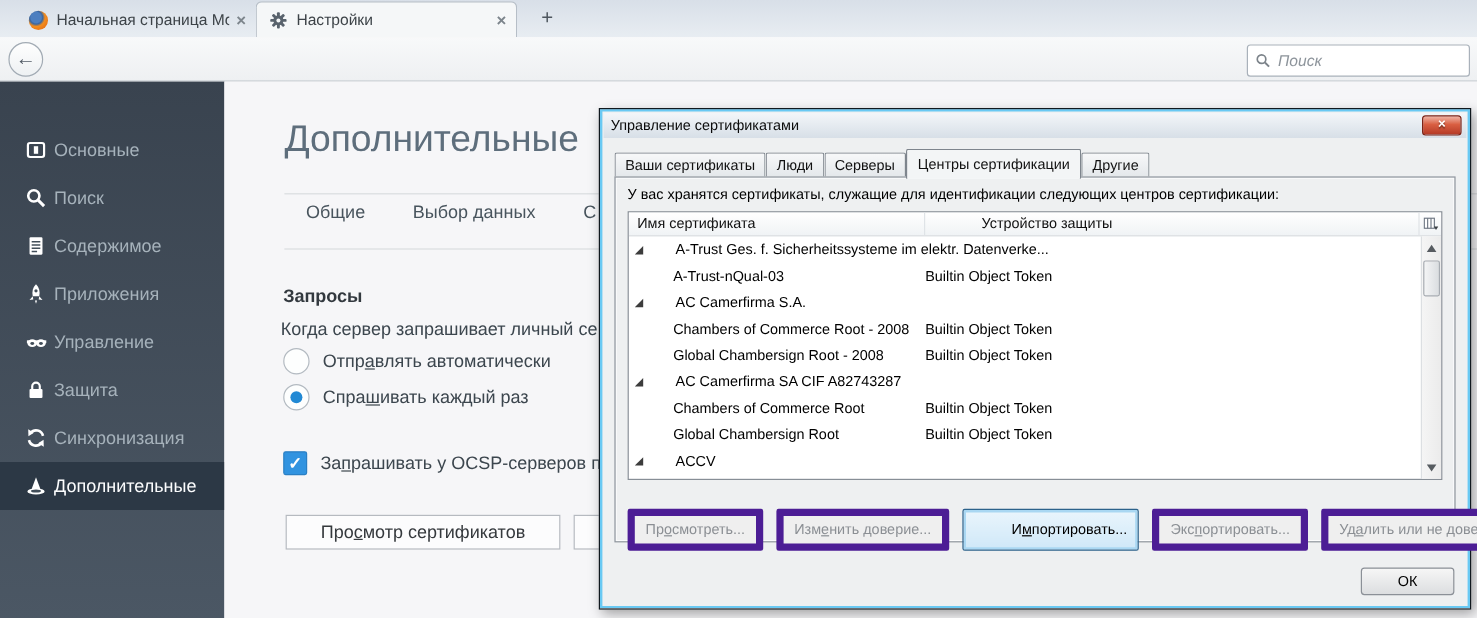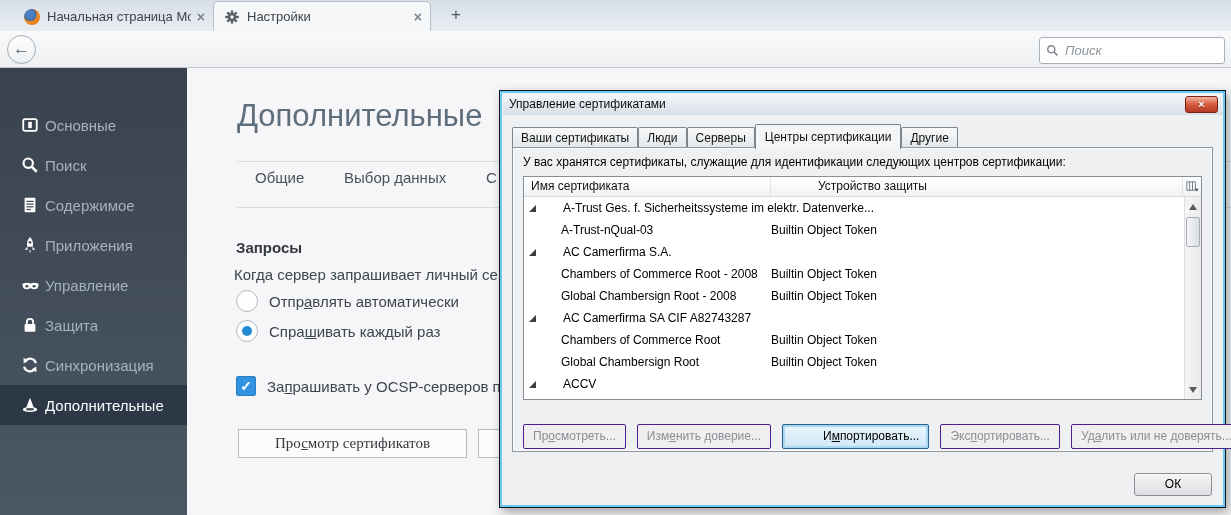--- a/index.html
+++ b/index.html
@@ -64,21 +64,21 @@
   .radio.sel::after { content:""; position:absolute; left:5px; top:5px; width:10px; height:10px;
     border-radius:50%; background:#2289d4; }
   .check-row { position:absolute; left:49px; top:308px; display:flex; align-items:center;
     font-size:15px; color:#3c464e; }
   .checkbox { width:20px; height:20px; border-radius:2px; margin-right:11px; flex:none;
     background:#3193e0; border:1px solid #2a7fc4; color:#fff; font-size:14px; font-weight:bold;
     text-align:center; line-height:18px; }
   .pg-btn { position:absolute; top:361px; height:29px; background:#fcfcfd; border:1px solid #b6bac0;
     font-size:15px; color:#35393d; text-align:center; line-height:27px;
     font-family:"Liberation Sans",sans-serif; }
-  .pg-btn.main { left:51px; width:229px;font-family:Liberation Serif, serif; }
+  .pg-btn.main { left:51px; width:229px; }
   .pg-btn.partial { left:291px; width:48px; }
 
   
   .dialog { position:absolute; left:499px; top:90px; width:727px; height:418px; background:#eef0f1;
     border:1px solid #10181e; box-shadow: inset 0 0 0 2px #69c9f3, 3px 4px 10px rgba(0,0,0,.35); z-index:10; }
   .dlg-titlebar { position:absolute; left:3px; top:3px; right:3px; height:21px;
     background:linear-gradient(#f3f6f9,#d7dfe7); font-size:12px; color:#0b0b0b;
     line-height:21px; padding-left:6px; }
   .dlg-close { position:absolute; right:7px; top:5px; width:33px; height:17px;
     background:linear-gradient(#f0b5a6,#d95f42 45%,#b53a26); border:1px solid #7c2316;
@@ -109,21 +109,21 @@
     margin-right:1px; flex:none; }
   .vscroll { position:absolute; right:0; top:0; bottom:0; width:17px;
     background:linear-gradient(90deg,#f5f5f5,#ebebeb); border-left:1px solid #dcdfe2; }
   .arr-up { position:absolute; left:4px; top:7px; width:0; height:0;
     border-left:4px solid transparent; border-right:4px solid transparent; border-bottom:6px solid #565b60; }
   .arr-dn { position:absolute; left:4px; bottom:7px; width:0; height:0;
     border-left:4px solid transparent; border-right:4px solid transparent; border-top:6px solid #565b60; }
   .thumb { position:absolute; left:1px; top:20px; width:14px; height:30px;
     background:linear-gradient(90deg,#f4f5f6,#dadde0); border:1px solid #a7acb2; border-radius:2px; }
   .dlg-btnrow { position:absolute; left:10px; right:10px; top:276px; display:flex; gap:11px; }
-  .dlg-btn { font-size:12px; padding:4px 9px 5px; background:#efefef; border:1px solid #4c1d95;
+  .dlg-btn { font-size:12px; padding:4px 9px 5px; background:#efefef; border:6px solid #4c1d95;
     color:#8b8f94; white-space:nowrap; font-family:"Liberation Sans",sans-serif; border-radius:2px; }
   .dlg-btn.enabled { color:#000; background:linear-gradient(#eaf5fc,#cfe8f8);
     border:1px solid #2c628b; box-shadow: inset 0 0 0 2px #a9d7f2; padding-left: 40px; }
   .ok-btn { position:absolute; left:634px; top:382px; width:78px; height:23px;
     background:linear-gradient(#f6f6f6,#dcdee0); border:1px solid #8b9097; border-radius:3px;
     font-size:12px; color:#000; text-align:center; line-height:21px; }
 
   svg { display:block; }
 </style>
 </head>

